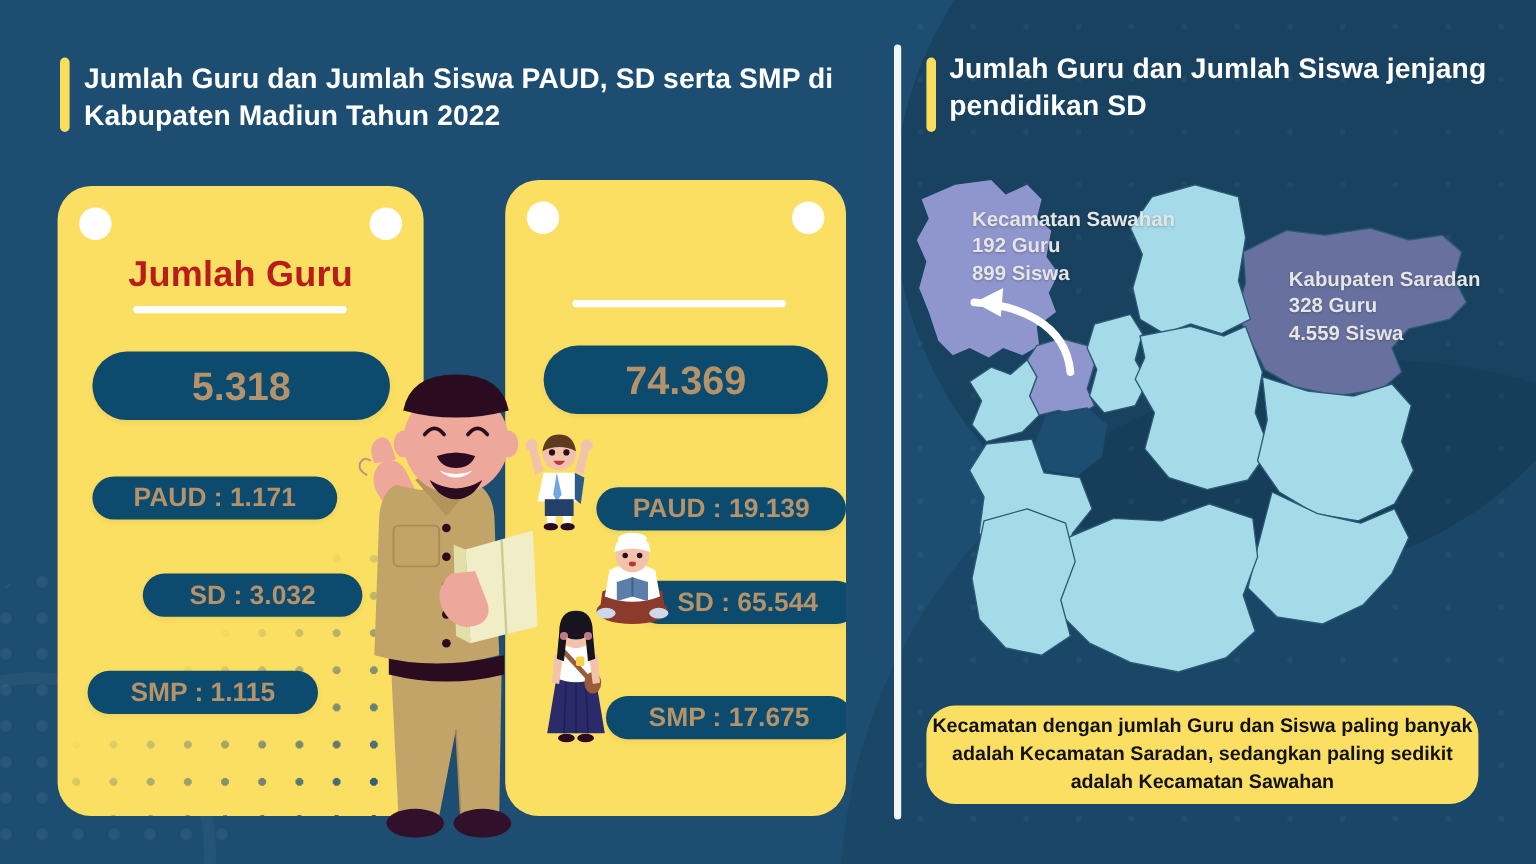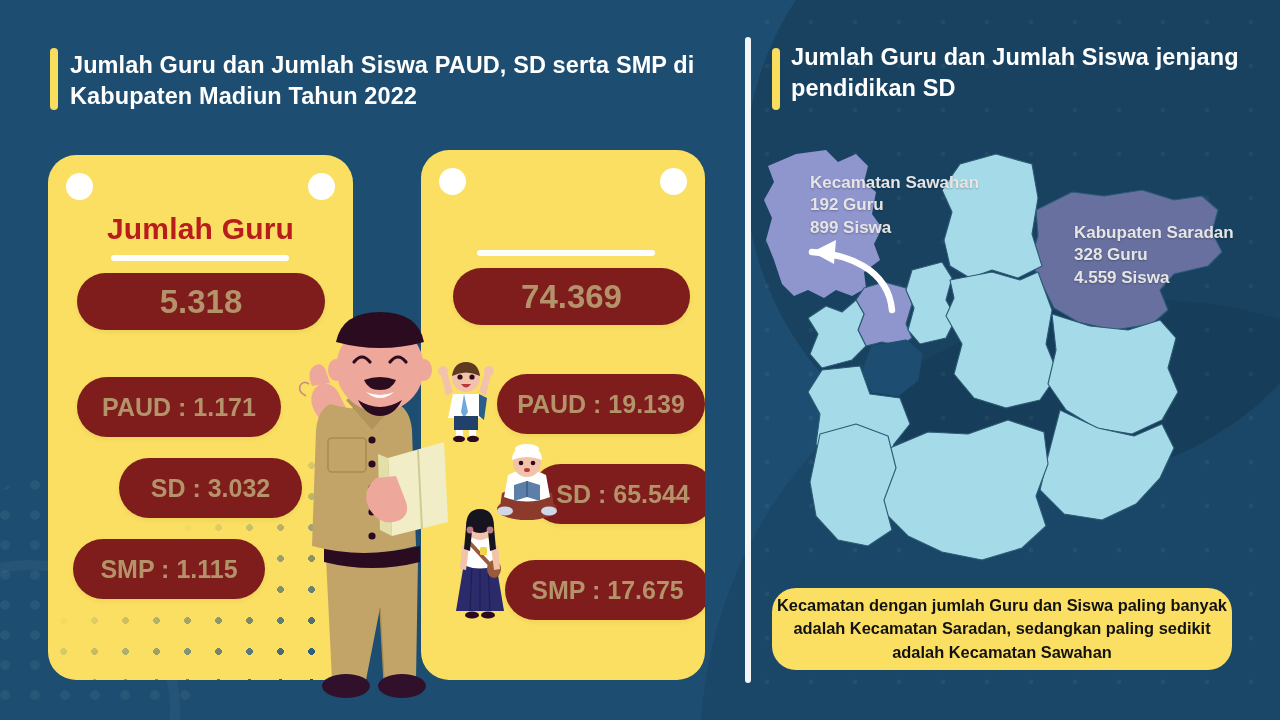--- a/index.html
+++ b/index.html
@@ -92,29 +92,30 @@
     position:absolute; width:100%; text-align:center;
     color:#b91c1c; font-weight:bold; font-size:30px;
     letter-spacing:.2px;
   }
   .card-underline{
     position:absolute; height:6px; background:#ffffff; border-radius:3px;
   }
 
   .pill{
     position:absolute;
-    background:#7f1d1d;
+    background:#0c4a6e;
     border-radius:30px;
     display:flex; align-items:center; justify-content:center;
     color:#b4936a;
     font-weight:bold;
     box-shadow:0 2px 5px rgba(0,0,0,.06);
+    margin-top:20px;
   }
   .pill-total{ font-size:33px; height:57px; }
-  .pill-row{ font-size:25px; height:60px; }
+  .pill-row{ font-size:22px; height:36px; }
 
   
   .illus{ position:absolute; }
 
   
   #map-wrap{ position:absolute; left:760px; top:148px; width:500px; height:425px; }
   #map-svg{ width:100%; height:100%; display:block; }
 
   .map-label{
     position:absolute; color:#e5e5e5; font-weight:bold;
@@ -167,21 +168,21 @@
   <div class="pill pill-row" style="left:25px; top:384px; width:192px;">SMP : 1.115</div>
 </div>
 
 <div class="card" id="card-siswa">
   <div class="punch" style="left:18px; top:18px;"></div>
   <div class="punch" style="right:18px; top:18px;"></div>
   <div class="card-underline" style="left:56px; top:100px; width:178px;"></div>
 
   <div class="pill pill-total" style="left:32px; top:118px; width:237px;">74.369</div>
 
-  <div class="pill pill-row" style="left:76px; top:224px; width:208px;">PAUD : 19.139</div>
+  <div class="pill pill-row" style="left:76px; top:236px; width:208px;">PAUD : 19.139</div>
   <div class="pill pill-row" style="left:110px; top:314px; width:184px;">SD : 65.544</div>
   <div class="pill pill-row" style="left:84px; top:410px; width:205px;">SMP : 17.675</div>
 </div>
 
 <div class="illus" style="left:268px; top:308px; width:210px; height:412px;">
   <svg width="210" height="412" viewBox="0 0 210 412">
 
     <path d="M60 118 C44 106 40 92 46 82 C52 72 64 74 70 84 L78 100 L92 132 Z" fill="#eda79b"></path>
     <path d="M44 78 q-6 -14 2 -20 q8 -5 12 5 l4 12 z" fill="#eda79b"></path>
     <path d="M38 88 q-8 -4 -6 -10 q3 -6 9 -2" fill="none" stroke="#c98c82" stroke-width="1.6"></path>

